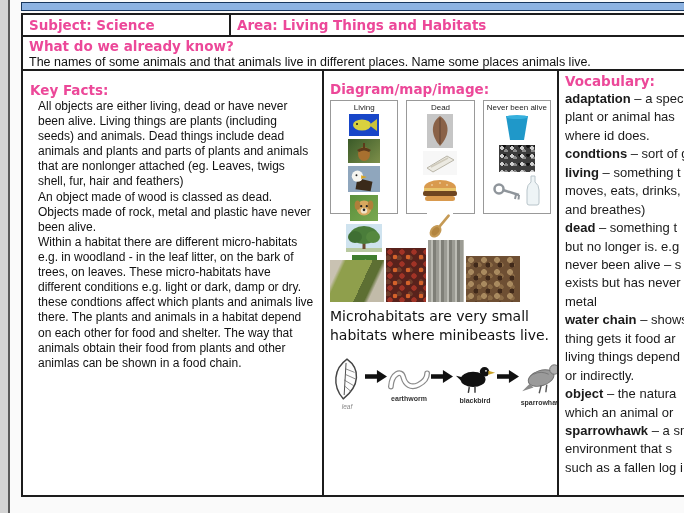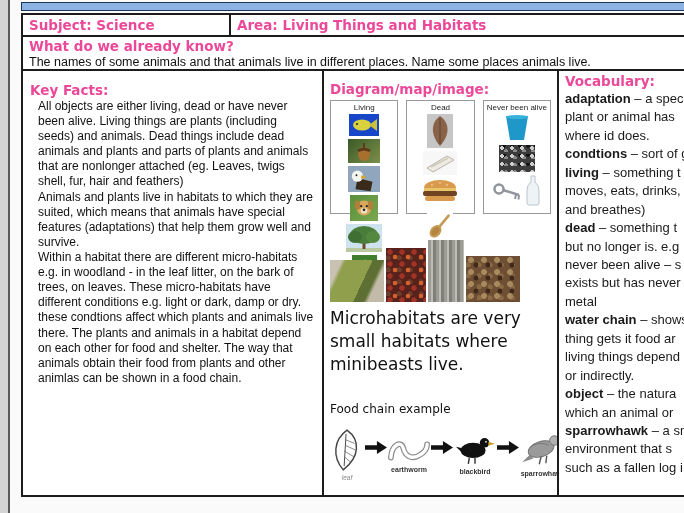--- a/index.html
+++ b/index.html
@@ -78,21 +78,21 @@
       radial-gradient(circle at 2px 10px, #6e3c2a 2.4px, transparent 3px);
     background-size: 12px 12px, 13px 13px, 11px 12px; }
   .m3 { width: 36px; height: 62px;
     background: repeating-linear-gradient(90deg, #9c9c94 0 3px, #bdbdb5 3px 5px, #7f7f77 5px 8px); }
   .m4 { width: 54px; height: 46px; background-color: #6e4f33;
     background-image:
       radial-gradient(circle at 5px 4px, #a98a5f 2.6px, transparent 3.2px),
       radial-gradient(circle at 10px 9px, #40291a 2.2px, transparent 2.8px),
       radial-gradient(circle at 2px 9px, #8a6a45 2.4px, transparent 3px);
     background-size: 13px 12px, 12px 13px, 11px 11px; }
-  .micro-caption { font-family: "DejaVu Sans", sans-serif; font-size: 17px; line-height: 1.35; margin-top: 5px; color: #111; }
+  .micro-caption { font-family: "DejaVu Sans", sans-serif; font-size: 14px; line-height: 1.35; margin-top: 5px; color: #111; }
   .fc-label { font-family: "DejaVu Sans", sans-serif; font-size: 12px; margin-top: 26px; color: #111; }
   .food-chain { display: flex; align-items: center; margin-top: 12px; }
   .fc-item { display: flex; flex-direction: column; align-items: center; }
   .fc-name { font-size: 7px; font-weight: 700; color: #333; margin-top: 2px; }
   .fc-name.leaf-name { font-style: italic; font-weight: 400; color: #888; font-size: 6.5px; }
   .fc-arrow { margin: 0 1px 10px 1px; }
 </style>
 </head>
 <body>
 
@@ -110,21 +110,21 @@
     <div class="blue-head">What do we already know?</div>
     <div class="know-text">The names of some animals and that animals live in different places. Name some places animals live.</div>
   </div>
 
   <div class="row-main">
 
     <div class="col-keyfacts">
       <div class="blue-head">Key Facts:</div>
       <div id="keyfacts-paragraphs">
           <div class="kf-para">All objects are either living, dead or have never been alive. Living things are plants (including seeds) and animals. Dead things include dead animals and plants and parts of plants and animals that are nonlonger attached (eg. Leaves, twigs shell, fur, hair and feathers)</div>
-          <div class="kf-para">Animals and plants live in habitats to which they are suited, which means that animals have special features (adaptations) that help them grow well and survive.</div>
+          <div class="kf-para">An object made of wood is classed as dead. Objects made of rock, metal and plastic have never been alive.</div>
           <div class="kf-para">Within a habitat there are different micro-habitats e.g. in woodland - in the leaf litter, on the bark of trees, on leaves. These micro-habitats have different conditions e.g. light or dark, damp or dry. these condtions affect which plants and animals live there. The plants and animals in a habitat depend on each other for food and shelter. The way that animals obtain their food from plants and other animlas can be shown in a food chain.</div>
         </div>
     </div>
 
     <div class="col-diagram">
       <div class="blue-head">Diagram/map/image:</div>
 
       <div class="panels">
         <div class="panel">
           <div class="panel-title">Living</div>
@@ -249,21 +249,20 @@
       </div>
 
       <div class="micro-row">
         <div class="m1"></div>
         <div class="m2"></div>
         <div class="m3"></div>
         <div class="m4"></div>
       </div>
       <div class="micro-caption">Microhabitats are very small habitats where minibeasts live.</div>
 
-      <div class="fc-label">Food chain example</div>
 
       <div class="food-chain">
         <div class="fc-item">
           <svg width="34" height="44" viewBox="0 0 36 46">
               <path d="M18 2 C32 12 32 30 14 44 C2 30 4 12 18 2 Z" fill="#fdfdfd" stroke="#444" stroke-width="1.5"></path>
               <path d="M17 6 L15 40" stroke="#444" stroke-width="1"></path>
               <path d="M16 12 L26 16 M16 18 L27 23 M15 24 L25 30 M15 30 L22 36" stroke="#666" stroke-width="0.8"></path>
             </svg>
           <div class="fc-name leaf-name">leaf</div>
         </div>

